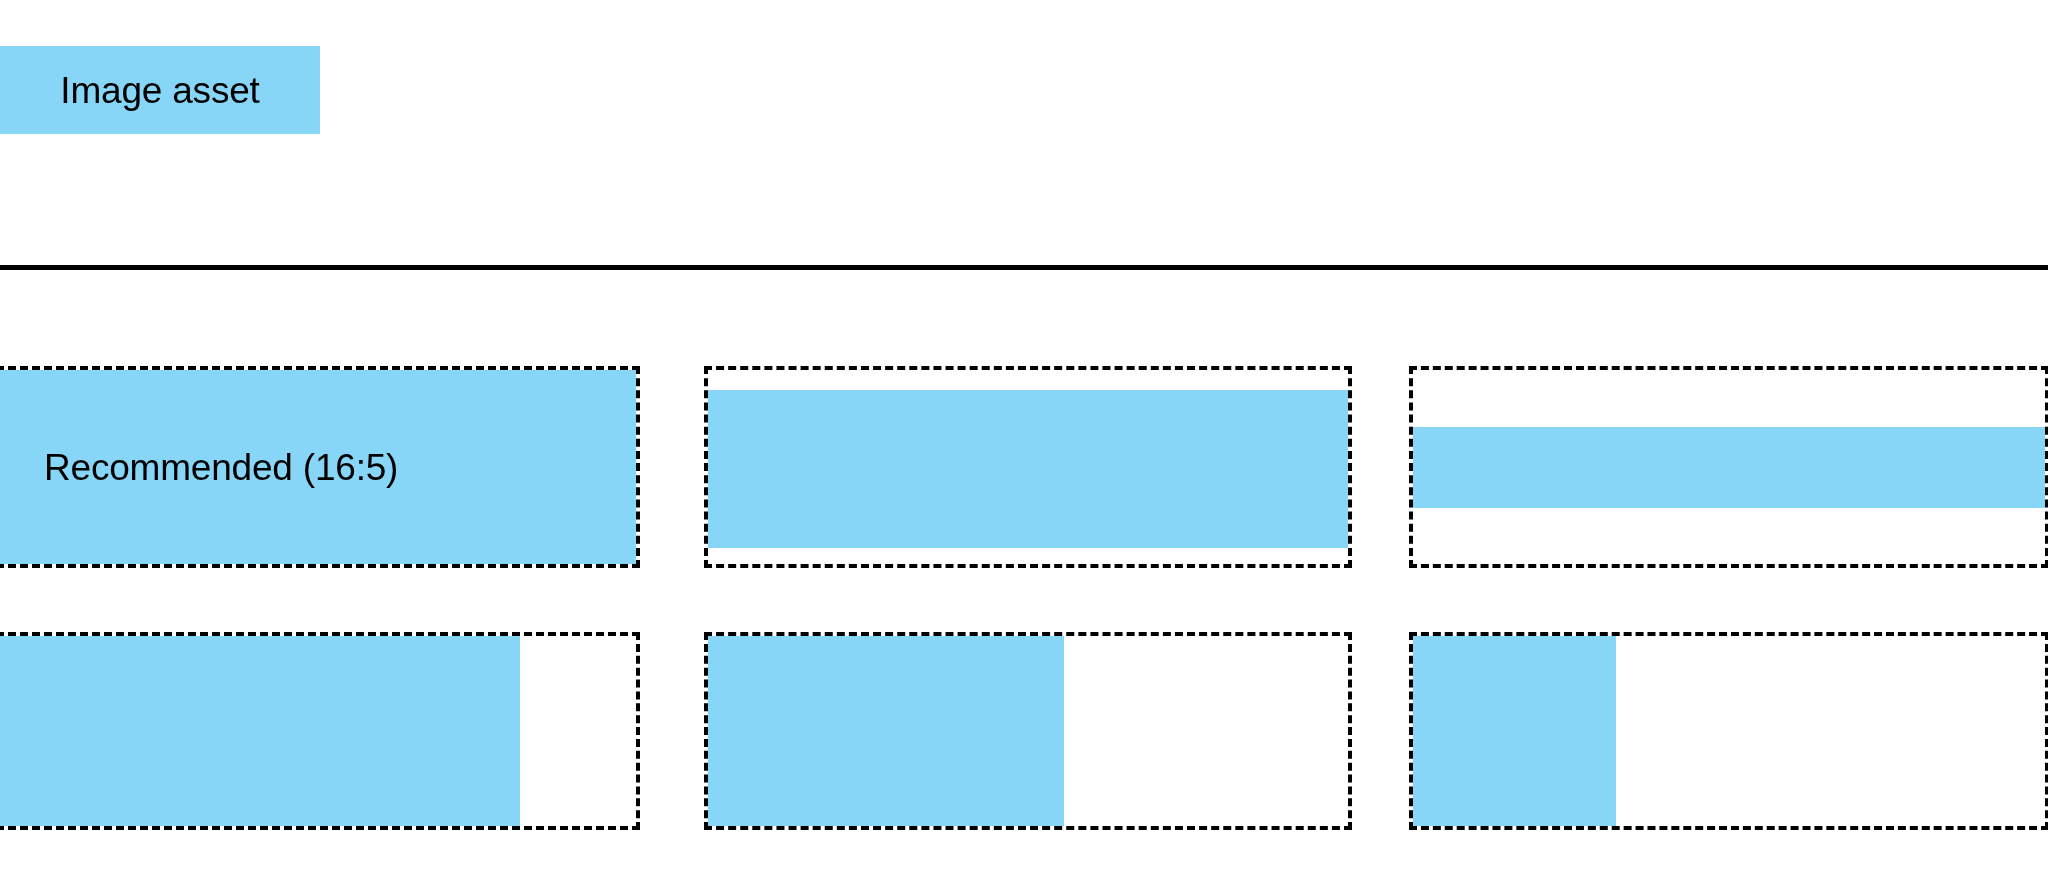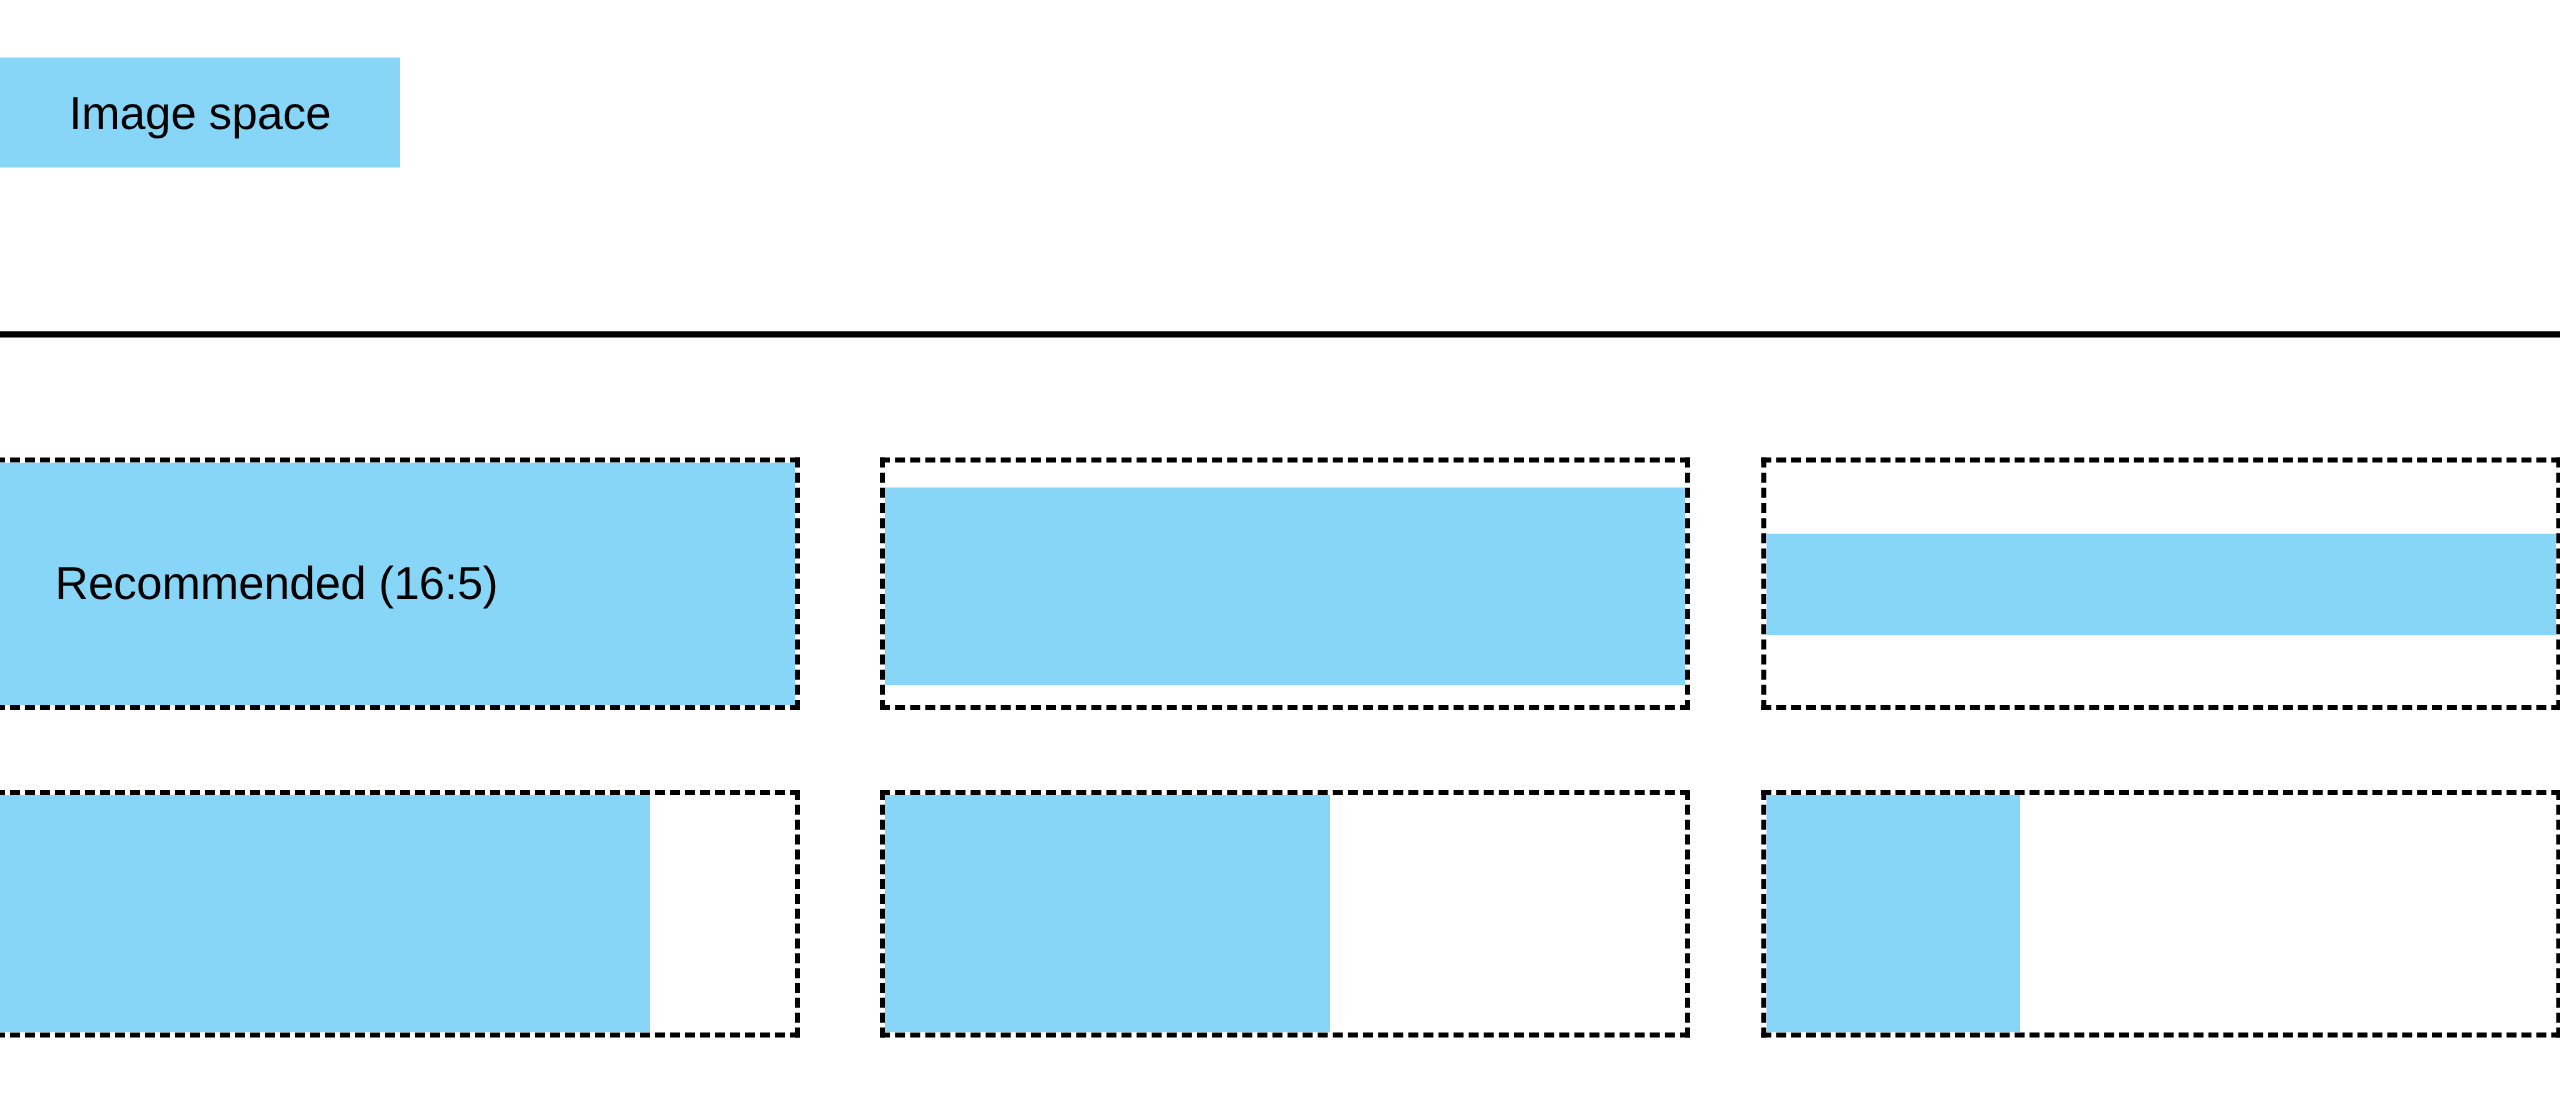--- a/index.html
+++ b/index.html
@@ -124,21 +124,21 @@
   .c2 { left: 704px; width: 648px; }
   .c3 { left: 1409px; width: 640px; }
 </style>
 </head>
 <body>
 
 <div class="canvas">
 
   <div class="legend-row">
     <div class="legend-swatch">
-      <span>Image space</span>
+      <span>Image asset</span>
     </div>
   </div>
 
   <div class="divider"></div>
 
   <div class="grid">
 
     <div class="cell r1 c1">
       <div class="fill" style="left:0; top:0; right:0; bottom:0;"></div>
       <div class="cell-label">Recommended (16:5)</div>

